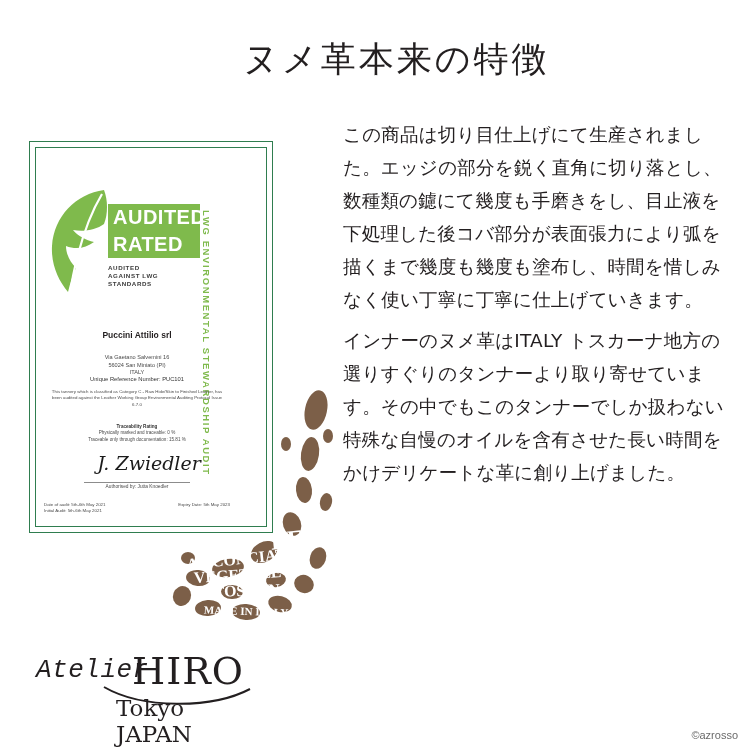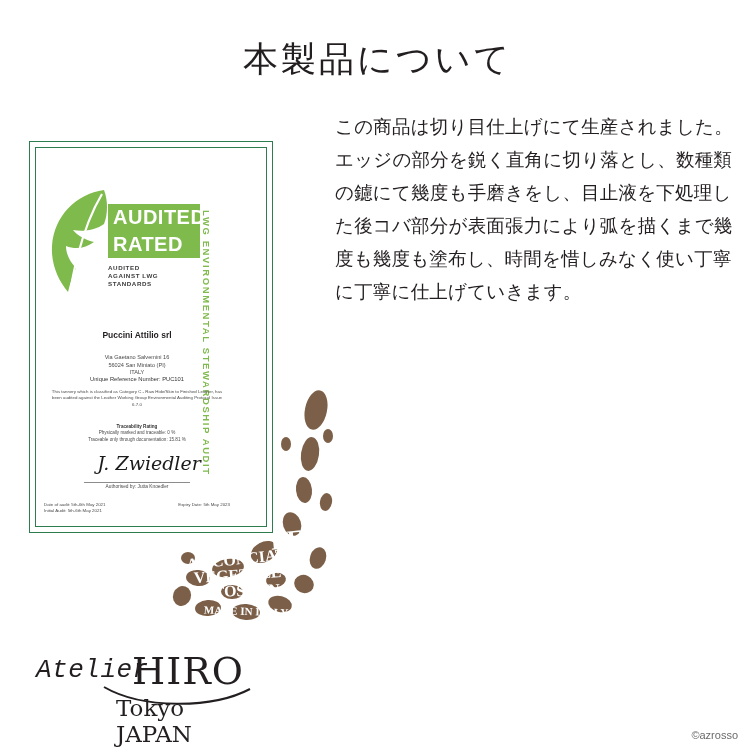--- a/index.html
+++ b/index.html
@@ -215,21 +215,21 @@
     position: absolute;
     left: 335px;
     top: 110px;
     width: 400px;
     font-family: "DejaVu Sans", sans-serif;
     font-size: 18.5px;
     line-height: 33px;
     color: #231f20;
     letter-spacing: 0.2px;
   }
-  .body-text p { margin: 0; }
+  .body-text p { margin: 8px; }
 
   
   .brand {
     position: absolute;
     left: 36px;
     top: 655px;
     width: 220px;
     height: 70px;
   }
   .brand .atelier {
@@ -274,21 +274,21 @@
     bottom: 9px;
     font-size: 11px;
     color: #6b6b6b;
     font-family: "Liberation Sans", sans-serif;
     margin-top: 12px;
   }
 </style>
 </head>
 <body>
 
-<div class="page-title">本製品について</div>
+<div class="page-title">ヌメ革本来の特徴</div>
 
 <div class="certificate">
   <div class="inner-rule"></div>
   <div class="cert-body">
 
     <div class="leaf-wrap">
       <svg width="72" height="120" viewBox="0 0 72 120">
         <path d="M58 6 C30 10 8 32 6 62 C5 80 12 96 22 108 C24 100 26 92 30 84 C24 78 20 70 20 62 C30 66 40 64 48 58 C40 56 32 52 27 46 C38 48 50 46 58 40 C62 30 62 16 58 6 Z" fill="#7fba4c"></path>
         <path d="M56 10 C44 30 34 58 27 92 C26 98 25 104 24 110" stroke="#ffffff" stroke-width="2.2" fill="none"></path>
       </svg>
@@ -368,20 +368,21 @@
       <text x="74" y="182" font-size="16" transform="rotate(-6 74 182)">AL CONCIATA</text>
       <text x="70" y="198" font-size="16" transform="rotate(-4 70 198)">VEGETALE</text>
       <text x="74" y="214" font-size="16" transform="rotate(-2 74 214)">IN TOSCANA</text>
       <text x="78" y="233" font-size="11" transform="rotate(2 78 233)">MADE IN ITALY</text>
     </g>
   </svg>
 </div>
 
 <div class="body-text">
   <p>この商品は切り目仕上げにて生産されました。エッジの部分を鋭く直角に切り落とし、数種類の鑢にて幾度も手磨きをし、目止液を下処理した後コバ部分が表面張力により弧を描くまで幾度も幾度も塗布し、時間を惜しみなく使い丁寧に丁寧に仕上げていきます。</p>
+  <p>インナーのヌメ革はITALY トスカーナ地方の選りすぐりのタンナーより取り寄せています。その中でもこのタンナーでしか扱わない特殊な自慢のオイルを含有させた長い時間をかけデリケートな革に創り上げました。</p>
 </div>
 
 <div class="brand">
   <div class="atelier">Atelier</div>
   <svg class="swoosh" viewBox="0 0 150 26">
     <path d="M2 4 C40 26 110 26 148 6" stroke="#231f20" stroke-width="2" fill="none"></path>
   </svg>
   <div class="hiro">HIRO</div>
   <div class="tokyo">Tokyo JAPAN</div>
 </div>

